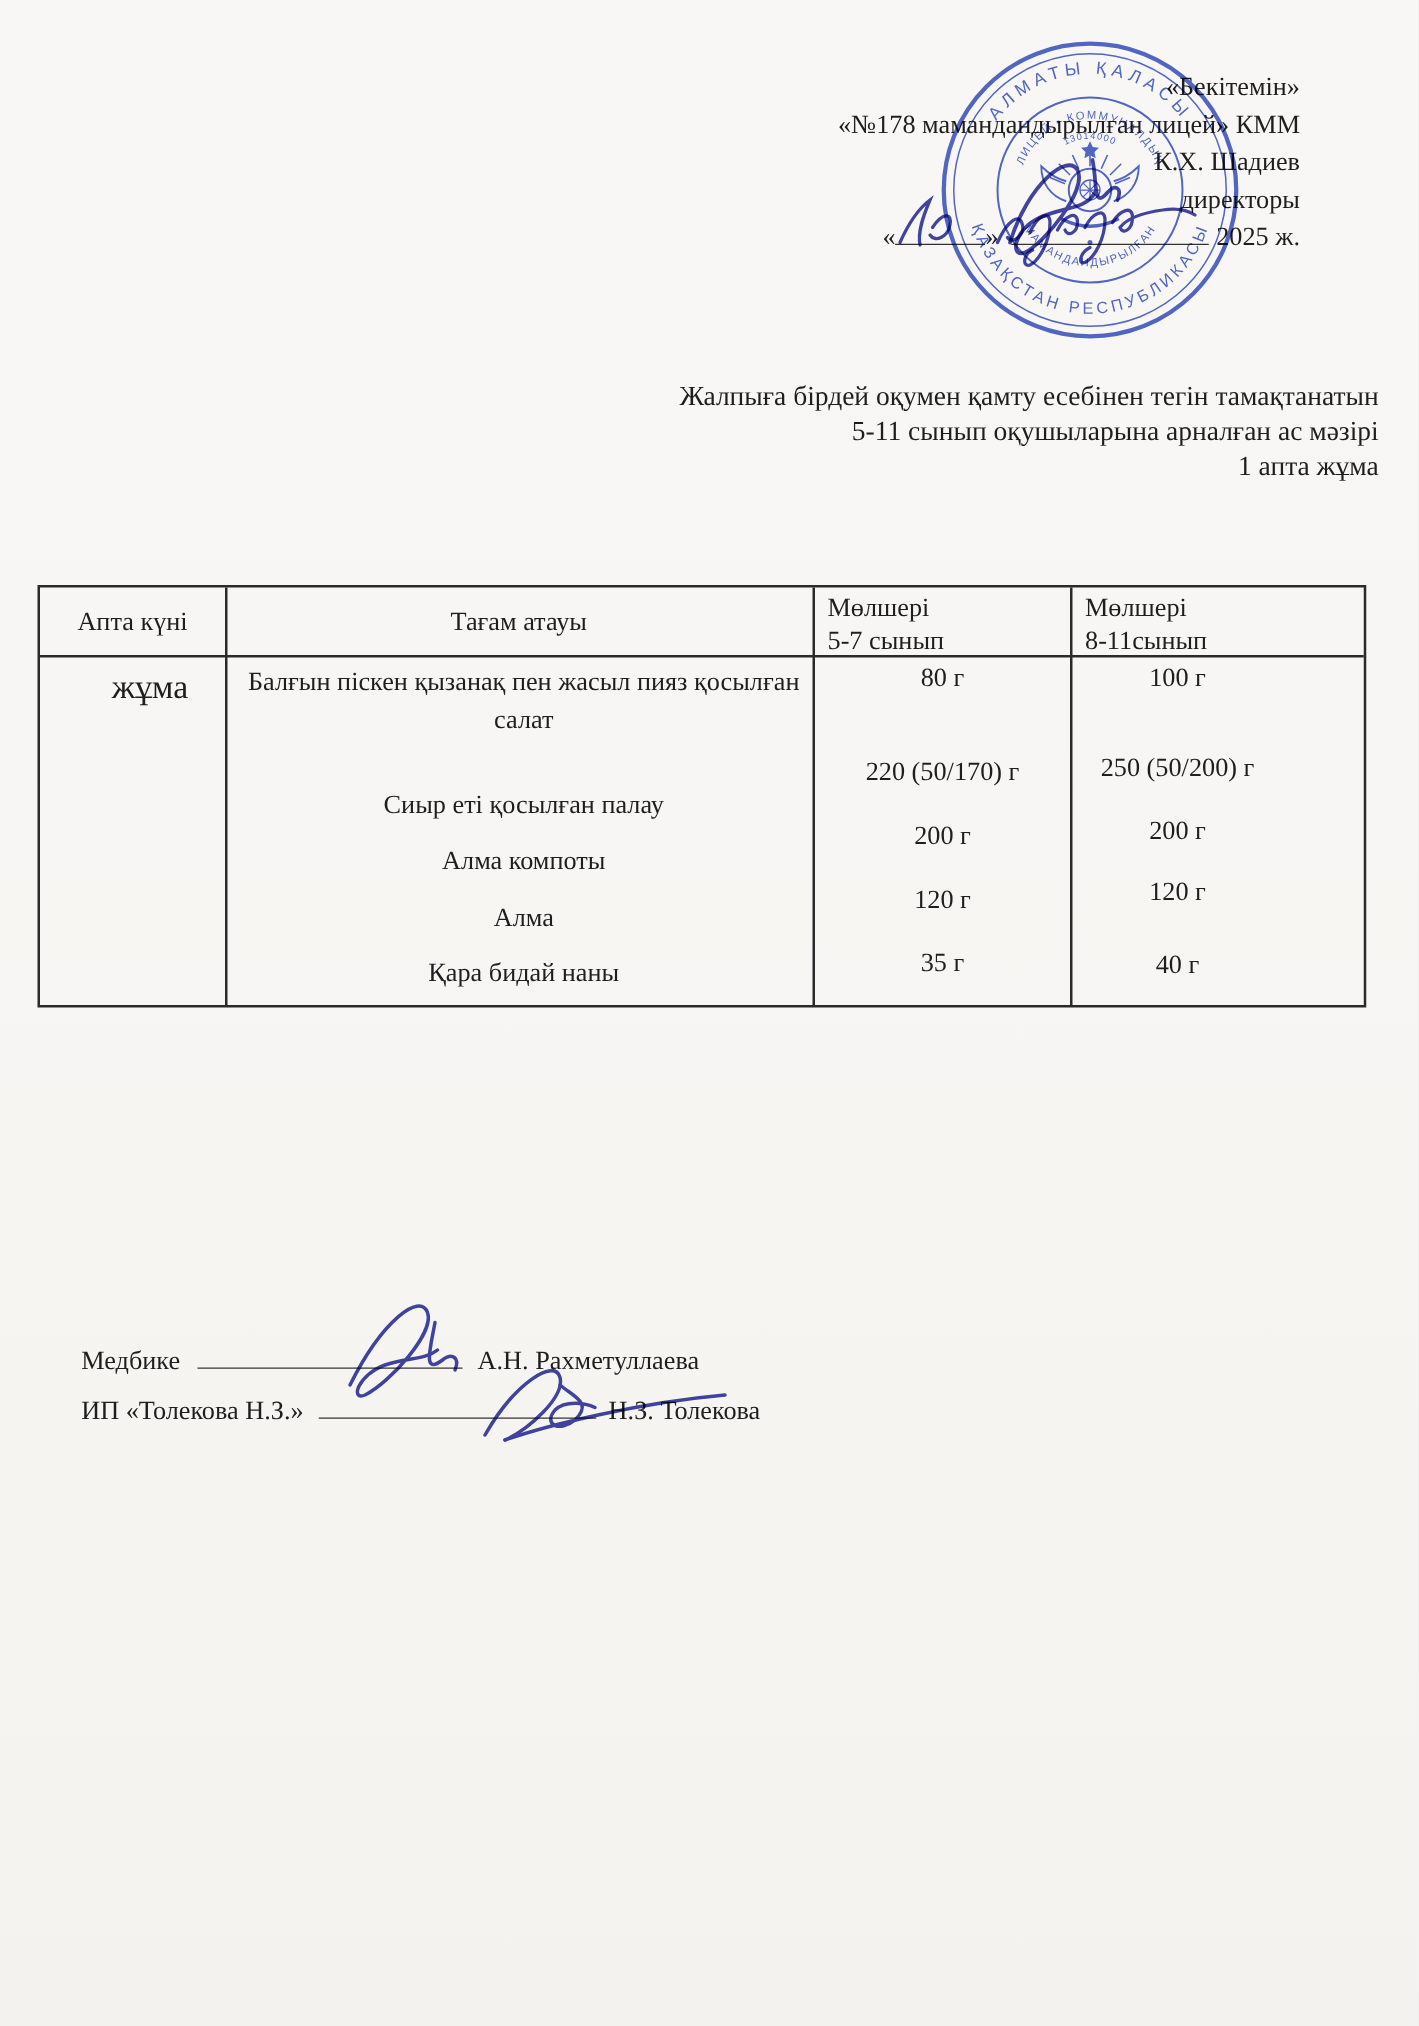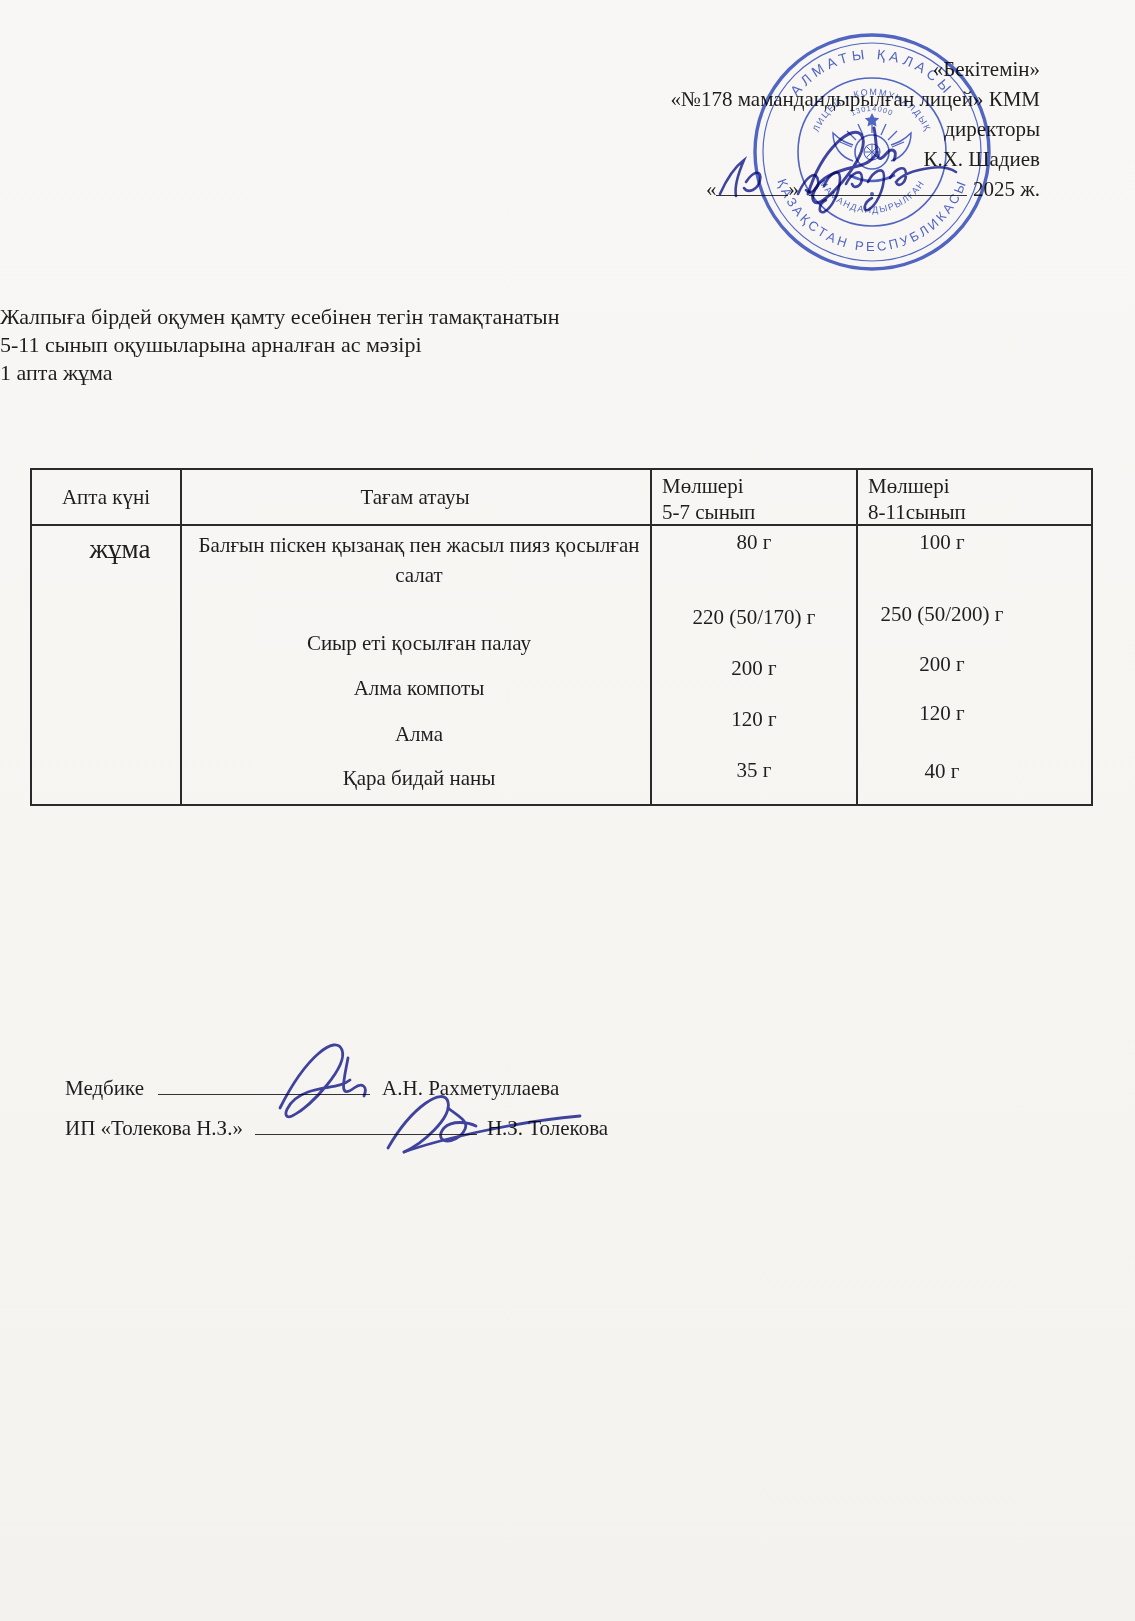--- a/index.html
+++ b/index.html
@@ -47,21 +47,21 @@
     position:absolute; left:770px; top:110px;
     width:180px; height:110px; z-index:3; mix-blend-mode:multiply;
   }
   .date-hand{
     position:absolute; left:698px; top:142px;
     width:290px; height:75px; z-index:3; mix-blend-mode:multiply;
   }
   
   .title{
     position:absolute; top:303px; left:0; width:1103px;
-    text-align:left; font-size:22px; line-height:28px;
+    text-align:right; font-size:22px; line-height:28px;
     z-index:1;
   }
   
   .menu-table{
     position:absolute; left:30px; top:468px;
     width:1063px; height:338px;
     border:2px solid var(--line);
     z-index:1; box-sizing:border-box;
   }
   .vline{position:absolute; top:0; bottom:0; width:2px; background:var(--line);}
@@ -108,22 +108,22 @@
   .sig-hand.h2{left:352px; top:1082px; width:250px; height:80px;}
 </style>
 </head>
 <body>
 
 <div class="paper">
 
   <div class="approval">
     <div class="row">«Бекітемін»</div>
     <div class="row">«№178 мамандандырылған лицей» КММ</div>
+    <div class="row">К.Х. Шадиев</div>
     <div class="row">директоры</div>
-    <div class="row">К.Х. Шадиев</div>
     <div class="row">
       <span>«</span><span class="blank b1"></span><span>»</span><span class="blank b2"></span><span>2025 ж.</span>
     </div>
   </div>
 
   <svg class="stamp" viewBox="0 0 246 246" aria-hidden="true">
     <defs>
       <path id="arcTop" d="M 30,123 A 93,93 0 0 1 216,123"></path>
       <path id="arcBot" d="M 24,123 A 99,99 0 0 0 222,123"></path>
       <path id="arcInT" d="M 66,123 A 57,57 0 0 1 180,123"></path>

